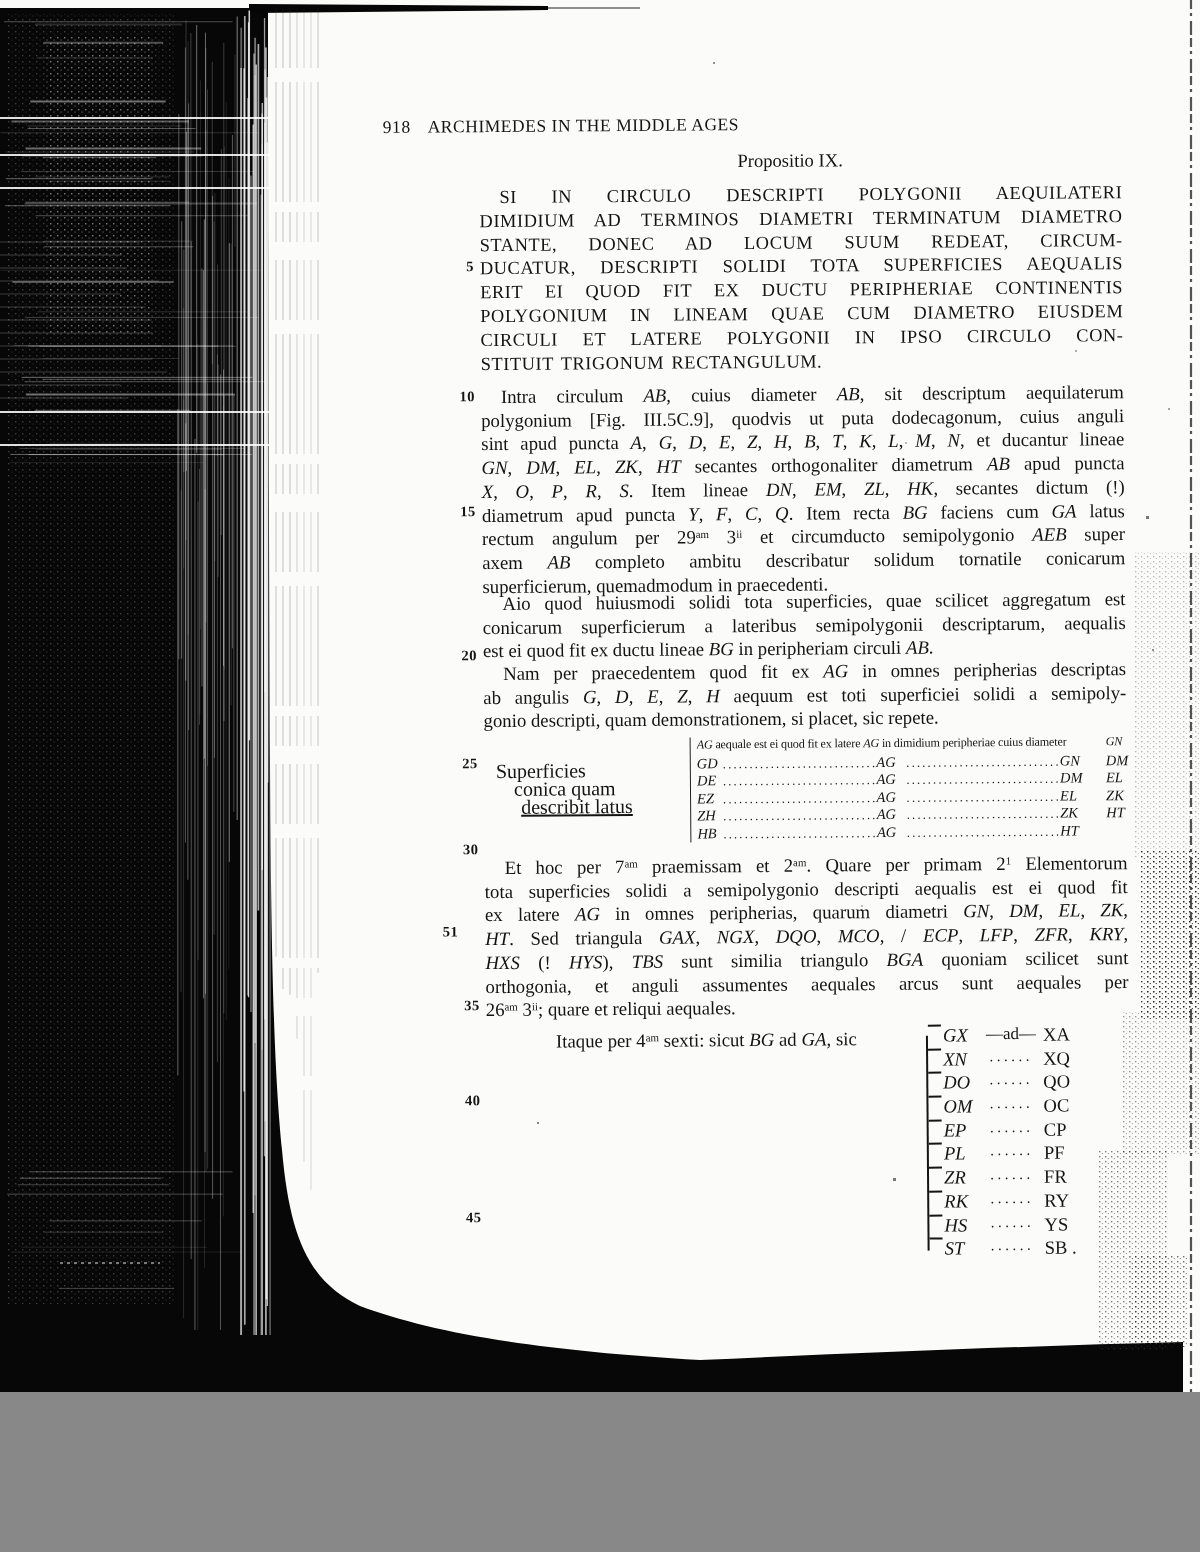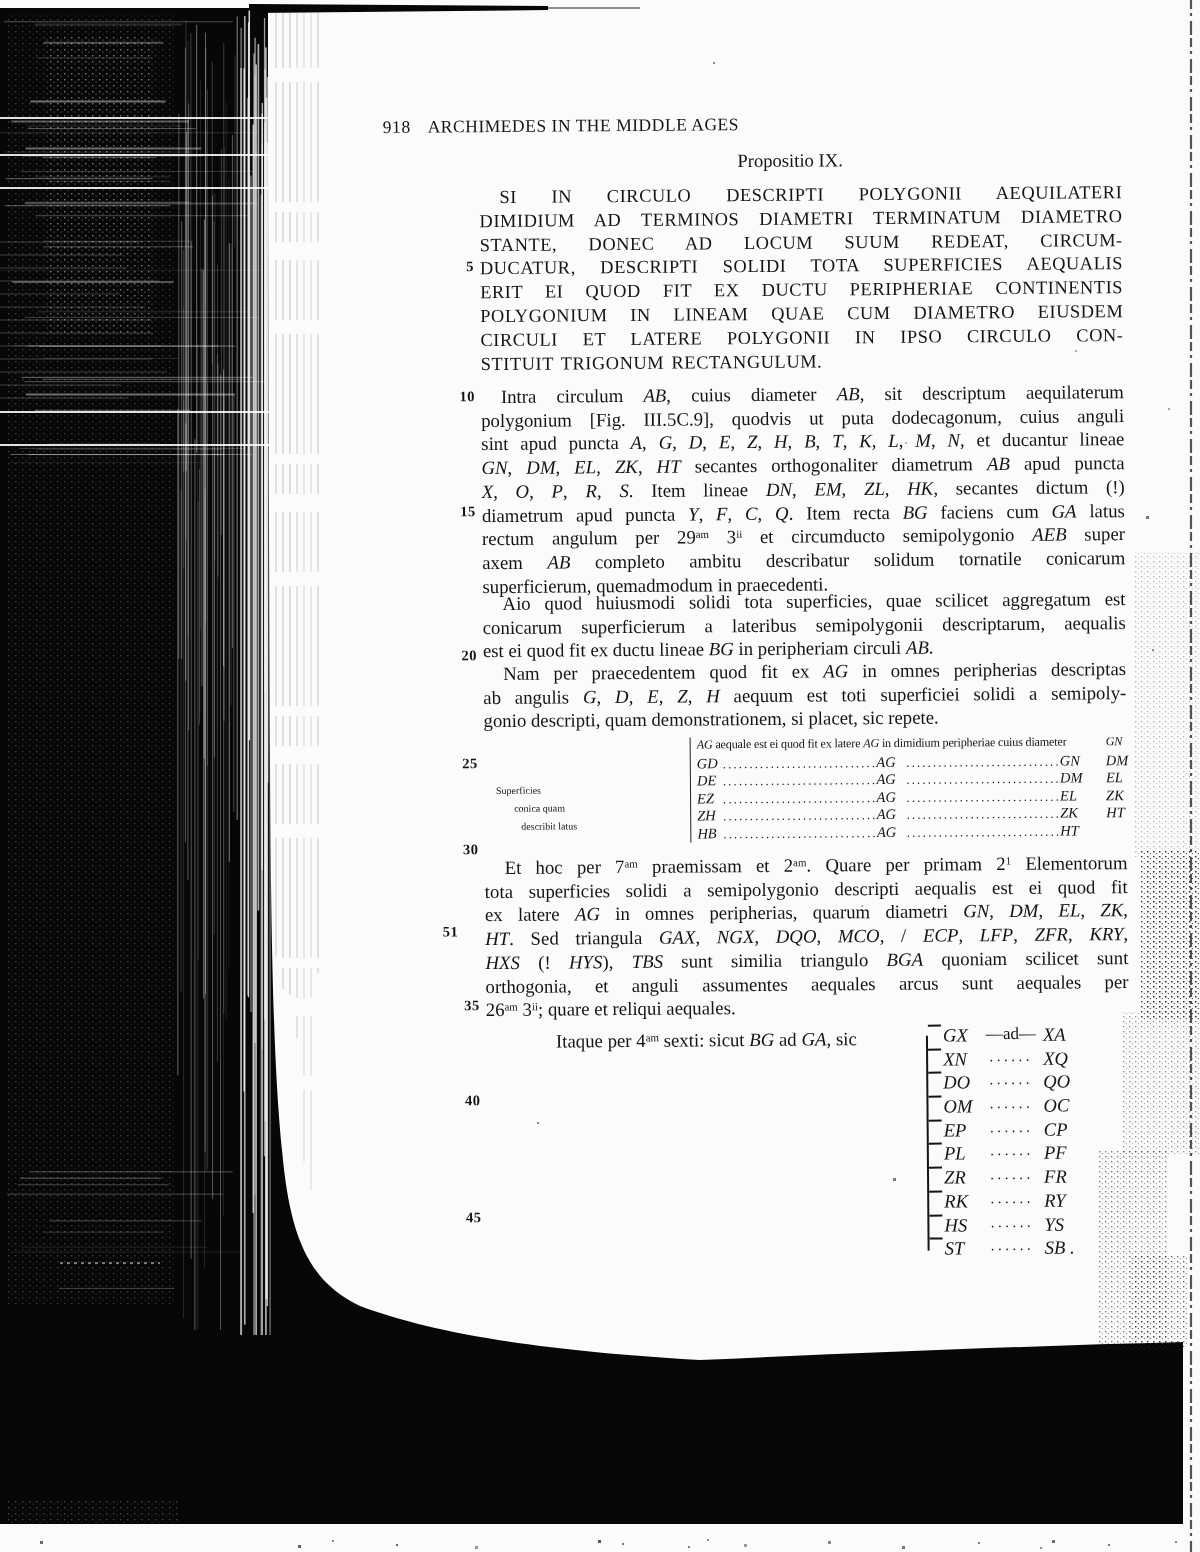--- a/index.html
+++ b/index.html
@@ -1,54 +1,54 @@
 <!DOCTYPE html>
 <html style="--ink: #141414; --paper: #fbfbfa;"><head>
 <meta charset="utf-8">
 <style>
   :root { --ink:#141414; --paper:#fbfbfa; }
   html,body{margin:0;padding:0;background:#888;}
-  .page{position:relative;width:1200px;height:1552px;margin:0 auto;background:var(--paper);
+  .page{position:relative;width:1200px;height:1392px;margin:0 auto;background:var(--paper);
         overflow:hidden;font-family:"Liberation Serif",serif;color:var(--ink);}
   #scan-svg{position:absolute;left:0;top:0;z-index:1;}
   #content{position:absolute;left:0;top:0;width:1200px;height:1552px;z-index:2;
            transform:rotate(-0.45deg);transform-origin:500px 1300px;}
   .header{position:absolute;top:116px;left:392px;font-size:17.5px;letter-spacing:.03em;white-space:nowrap;}
   .header .pgnum{margin-right:17px;}
   .prop-title{position:absolute;top:152px;left:488px;width:622px;text-align:center;font-size:18.6px;}
   .block{position:absolute;left:488px;width:643px;}
   .tline{font-size:18.8px;line-height:23.7px;text-align:justify;text-align-last:justify;}
   .tline.last{text-align-last:left;}
   .tline.ind{text-indent:20px;}
   .caps .tline{font-size:18.4px;line-height:23.8px;letter-spacing:.55px;word-spacing:.12em;}
   sup{font-size:.58em;vertical-align:.5em;line-height:0;letter-spacing:0;}
   i{font-style:italic;}
   .mnum{position:absolute;width:52px;text-align:right;font-size:14.5px;font-weight:700;letter-spacing:.5px;}
-  .table-label{position:absolute;left:500px;top:762px;font-size:10px;line-height:18.2px;white-space:nowrap;margin-top:20px;}
+  .table-label{position:absolute;left:500px;top:762px;font-size:20px;line-height:18.2px;white-space:nowrap;}
   .table-label .lbl1{margin-left:18px;}
-  .table-label .lbl2{margin-left:25px;}
+  .table-label .lbl2{margin-left:25px;text-decoration:underline;}
   #stable{position:absolute;left:694px;top:739px;width:452px;border-left:1.7px solid #222;
           padding-left:6px;box-sizing:border-box;}
   .trow{display:flex;align-items:baseline;height:17.5px;font-size:14.5px;white-space:nowrap;overflow:hidden;}
   .trow.thead{font-size:12.2px;letter-spacing:-0.2px;}
   .thtext{flex:0 1 auto;overflow:hidden;}
   .tsp{flex:1;}
   .tc1{width:26px;flex:none;font-style:italic;}
   .tc2{width:30px;flex:none;font-style:italic;}
   .tc3{width:46px;flex:none;font-style:italic;}
   .tc4{width:36px;flex:none;font-style:italic;}
   .lead{flex:1 1 0;overflow:hidden;font-size:12.5px;letter-spacing:2.2px;white-space:nowrap;}
   .prop-intro{position:absolute;left:558px;top:1031px;font-size:18.8px;white-space:nowrap;}
   #proprows{position:absolute;left:928px;top:1028px;padding-left:2px;}
   .prow{display:flex;height:23.7px;font-size:18.6px;white-space:nowrap;}
   .pdash{width:13px;height:2px;background:#151515;margin-right:2px;flex:none;}
   .pl{width:36px;flex:none;font-style:italic;}
   .psep{width:64px;flex:none;text-align:center;font-size:17px;}
   .psep.dots{letter-spacing:3.5px;font-size:15px;}
-  .pr{font-style:italic;}
+  .pr{}
   .vline{position:absolute;left:0;top:11px;width:2px;height:215px;background:#151515;}
 </style>
 </head>
 <body>
 
 <div class="page">
 
   <svg id="scan-svg" width="1200" height="1552" viewBox="0 0 1200 1552" aria-hidden="true">
     <defs>
       <pattern id="pw" width="7" height="6" patternUnits="userSpaceOnUse">

